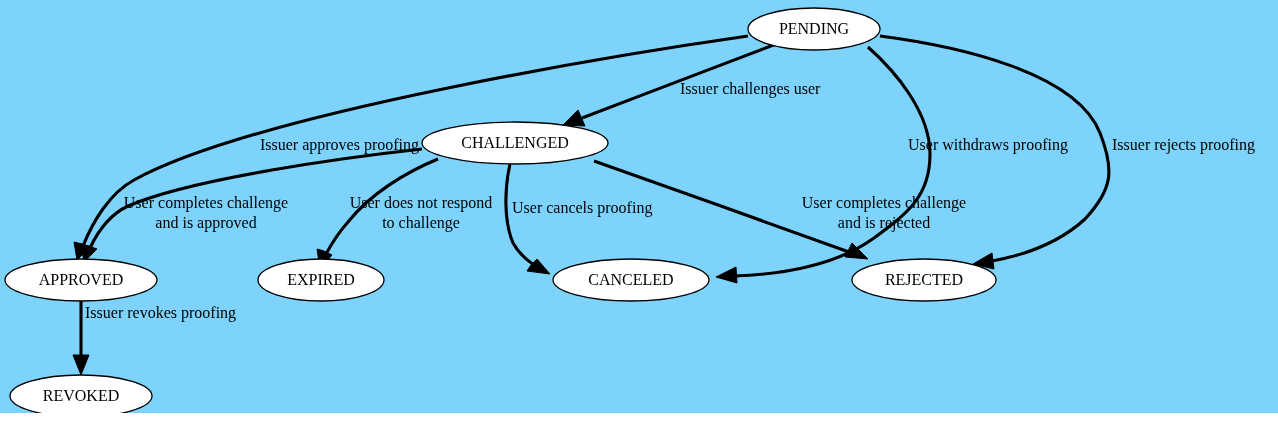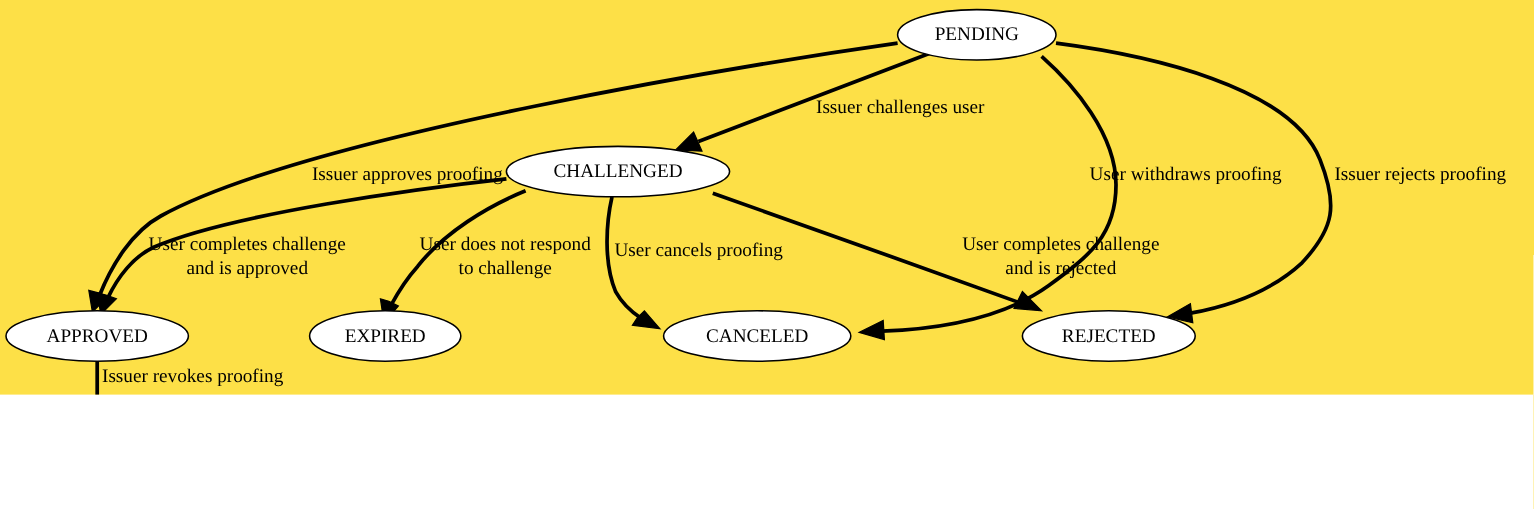--- a/index.html
+++ b/index.html
@@ -3,22 +3,22 @@
 <meta charset="utf-8">
 <style>
   html, body {
     margin: 0;
     padding: 0;
     background: #ffffff;
   }
   #canvas {
     position: relative;
     width: 1278px;
-    height: 329px;
-    background: #fde047;
+    height: 413px;
+    background: #7dd3fc;
     overflow: hidden;
     font-family: "Liberation Serif", "DejaVu Serif", serif;
   }
   #graph-svg {
     position: absolute;
     top: 0;
     left: 0;
     width: 1278px;
     height: 427px;
   }

